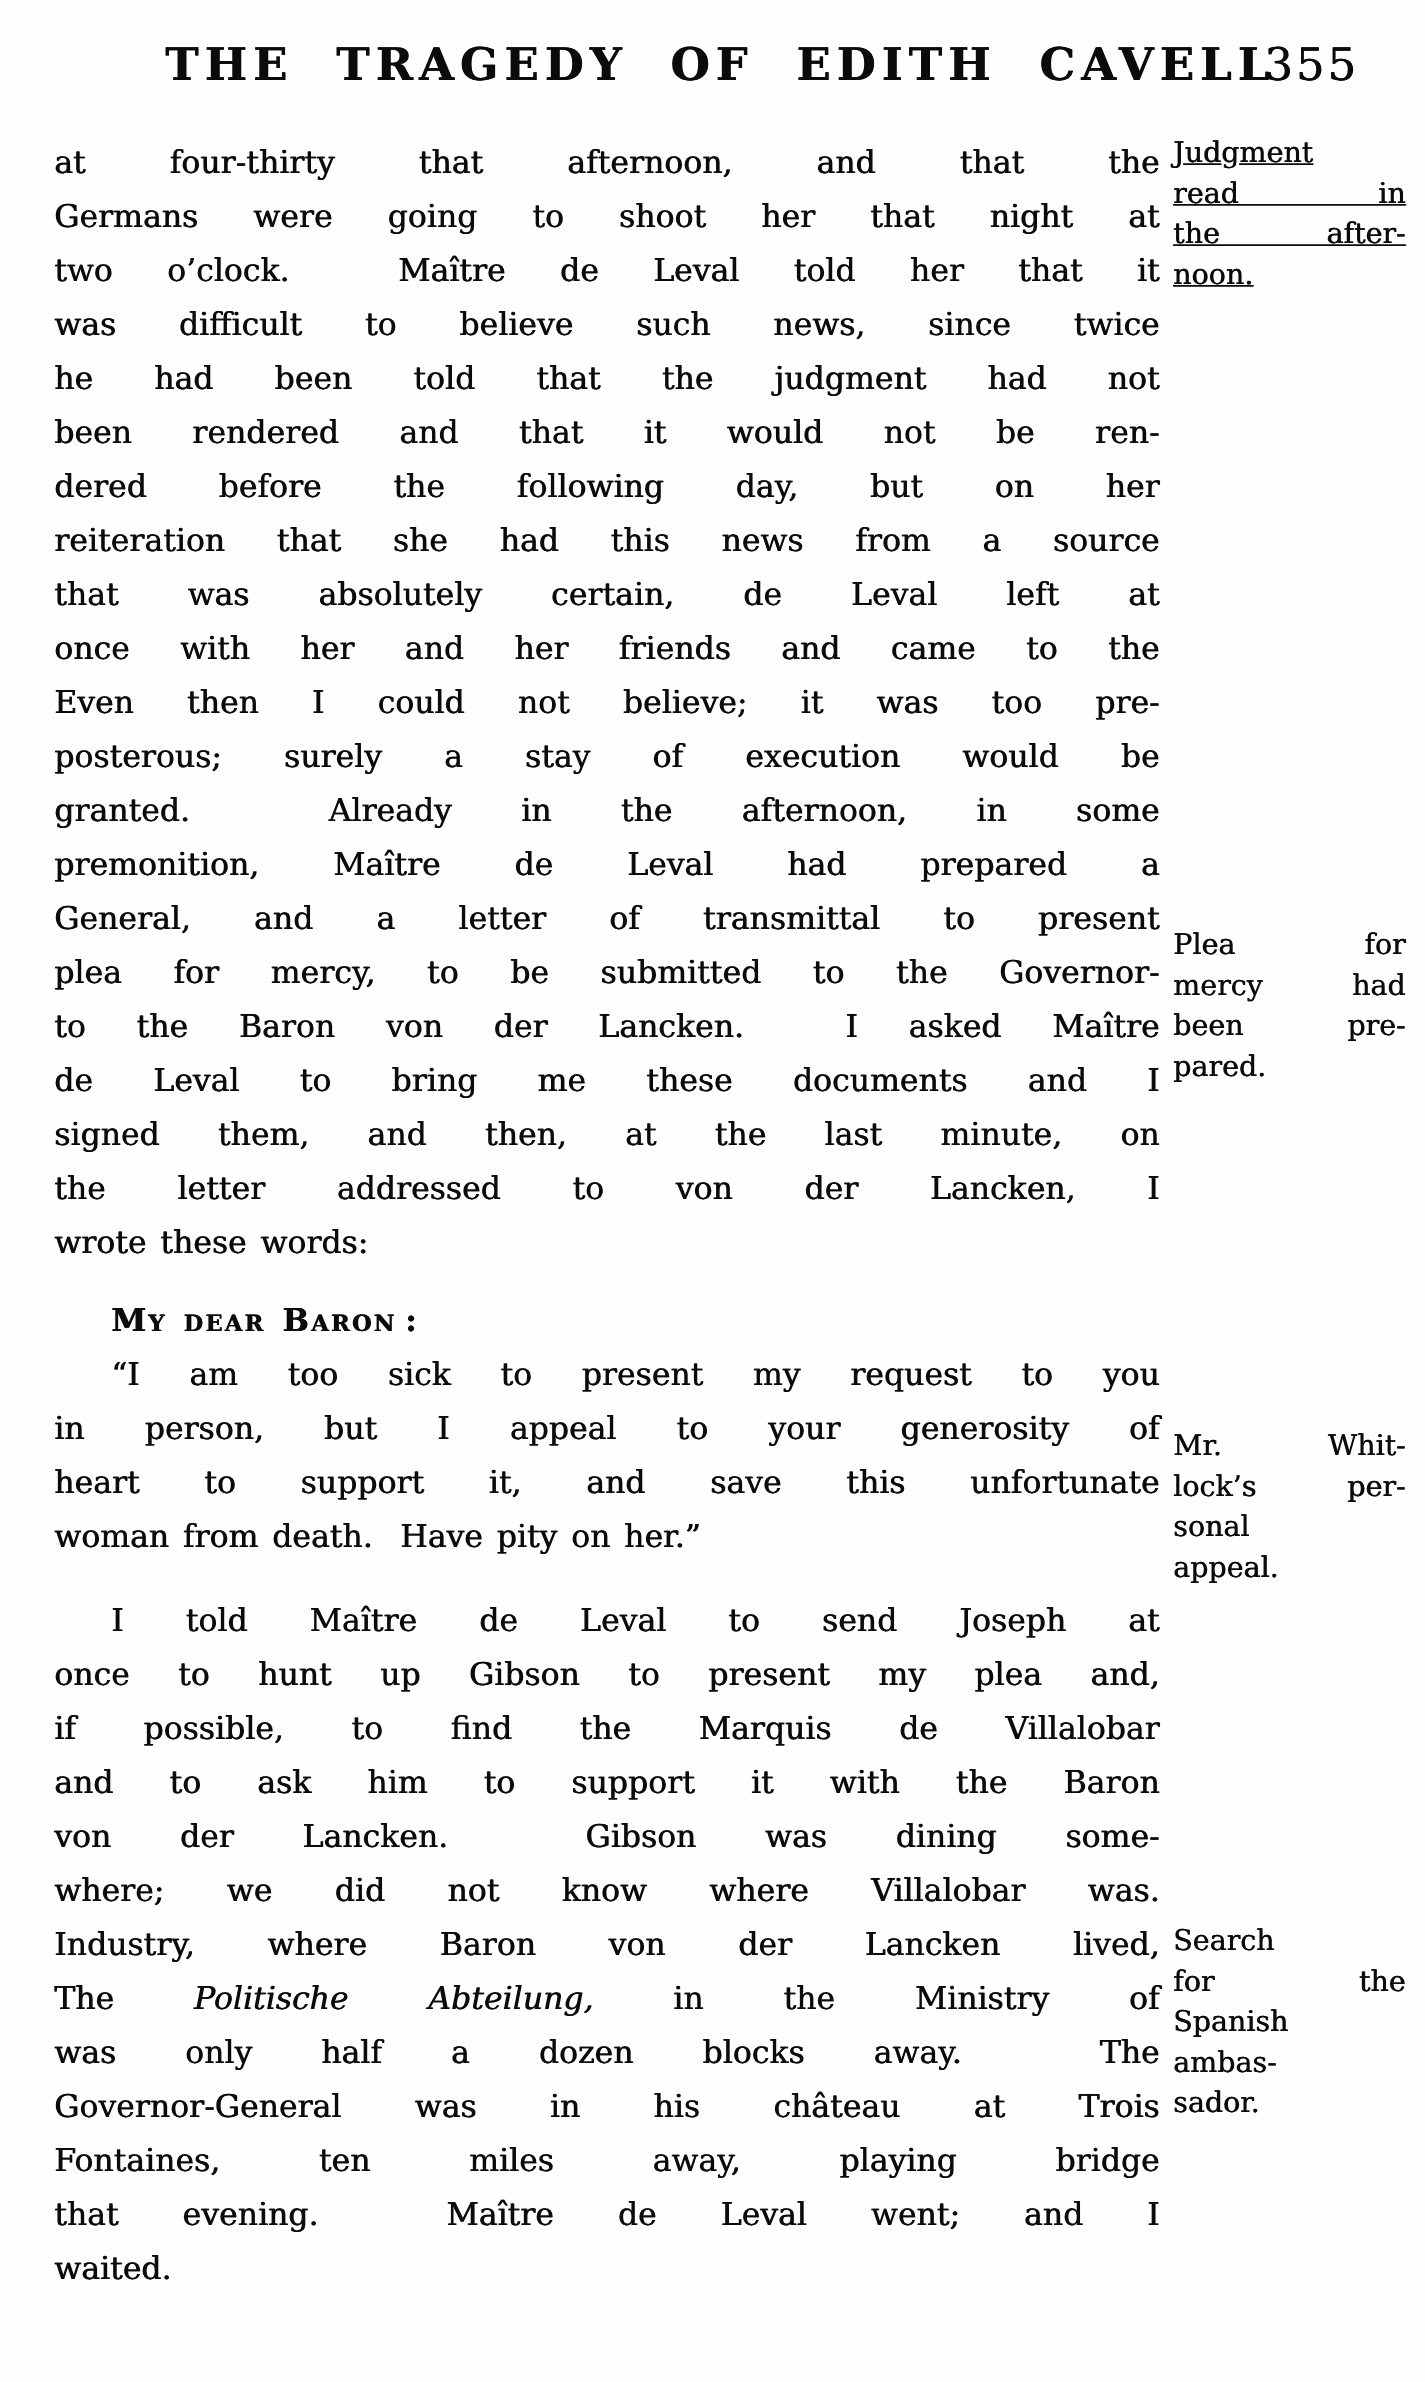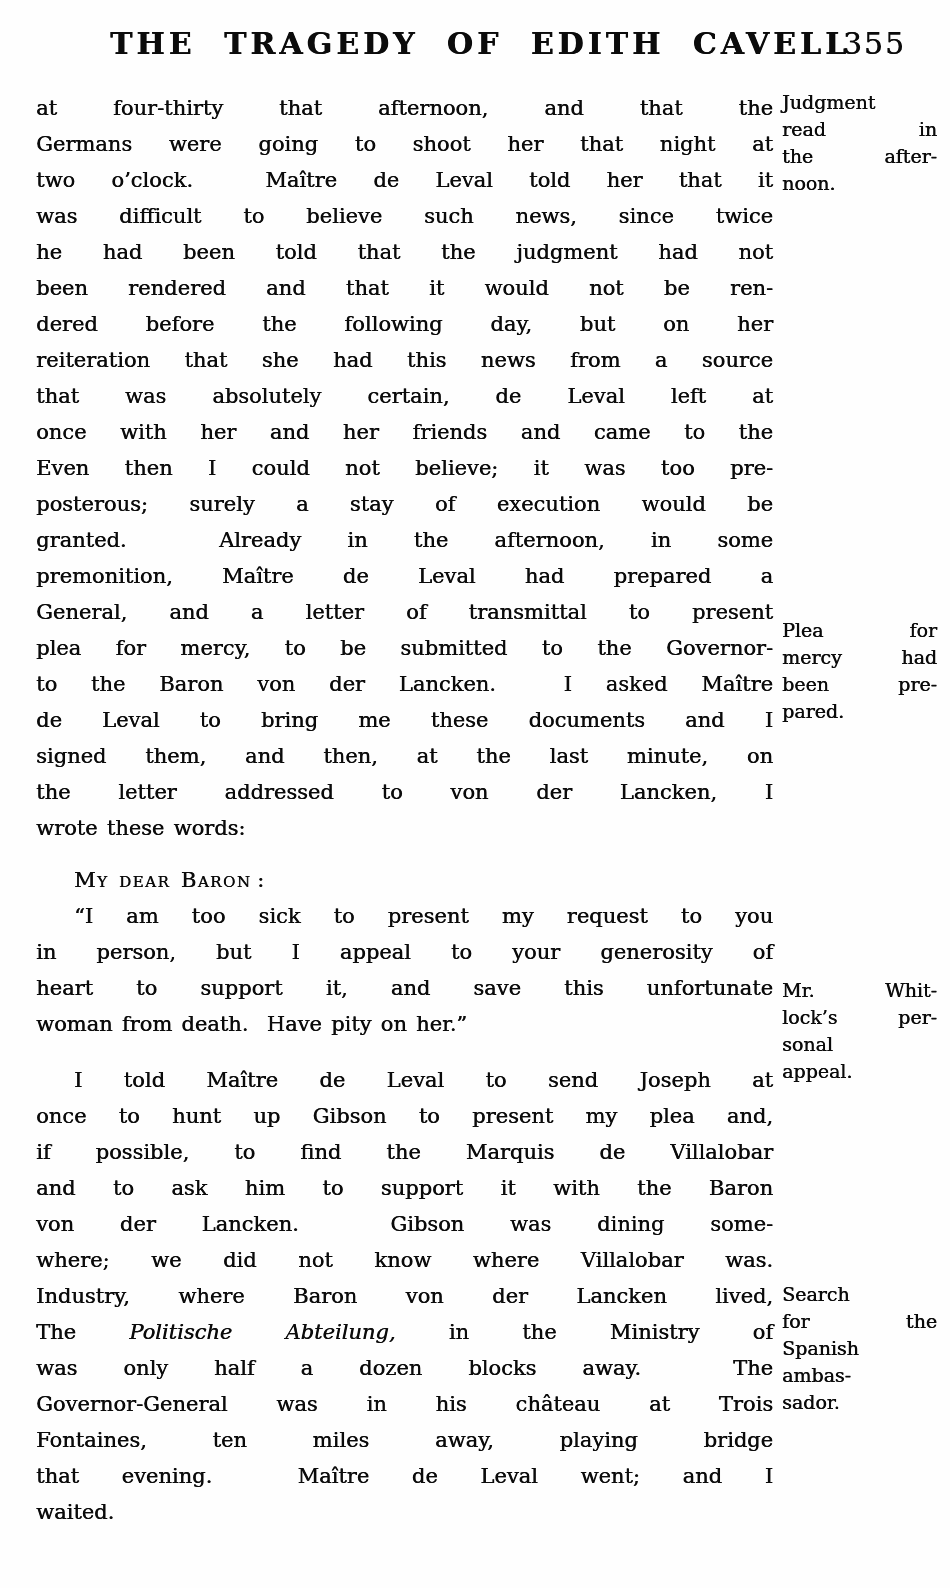--- a/index.html
+++ b/index.html
@@ -57,20 +57,21 @@
   }
   .line {
     text-align: justify;
     text-align-last: justify;
   }
   .line.last { text-align-last: left; }
   .line.indent { text-indent: 38px; }
   .line.smallcaps {
     font-variant: small-caps;
     letter-spacing: 1.5px;
+    font-weight: bold;
   }
   .em { font-style: italic; }
   .block.letter-salutation { margin-top: 16px; }
   .block.closing-paragraph { margin-top: 20px; }
   
   .notes-col {
     position: absolute;
     left: 782px;
     top: 0;
     width: 155px;
@@ -143,33 +144,33 @@
         <div class="line"><span>The </span><span class="em">Politische Abteilung,</span><span> in the Ministry of</span></div>
         <div class="line"><span>was only half a dozen blocks away.&nbsp; The</span></div>
         <div class="line"><span>Governor-General was in his château at Trois</span></div>
         <div class="line"><span>Fontaines, ten miles away, playing bridge</span></div>
         <div class="line"><span>that evening.&nbsp; Maître de Leval went; and I</span></div>
         <div class="line last"><span>waited.</span></div>
       </div>
     </div>
 
   <div class="notes-col">
-      <div class="note" style="top: 89px;">
+      <div class="note" style="top: 89px; text-decoration: underline;">
         <div class="note-line">Judgment</div>
         <div class="note-line">read in</div>
         <div class="note-line">the after-</div>
         <div class="note-line last">noon.</div>
       </div>
       <div class="note" style="top: 617px;">
         <div class="note-line">Plea for</div>
         <div class="note-line">mercy had</div>
         <div class="note-line">been pre-</div>
         <div class="note-line last">pared.</div>
       </div>
-      <div class="note" style="top: 977px;">
+      <div class="note" style="top: 951px;">
         <div class="note-line">Mr. Whit-</div>
         <div class="note-line">lock’s per-</div>
         <div class="note-line">sonal</div>
         <div class="note-line last">appeal.</div>
       </div>
       <div class="note" style="top: 1281px;">
         <div class="note-line">Search</div>
         <div class="note-line">for the</div>
         <div class="note-line">Spanish</div>
         <div class="note-line">ambas-</div>

